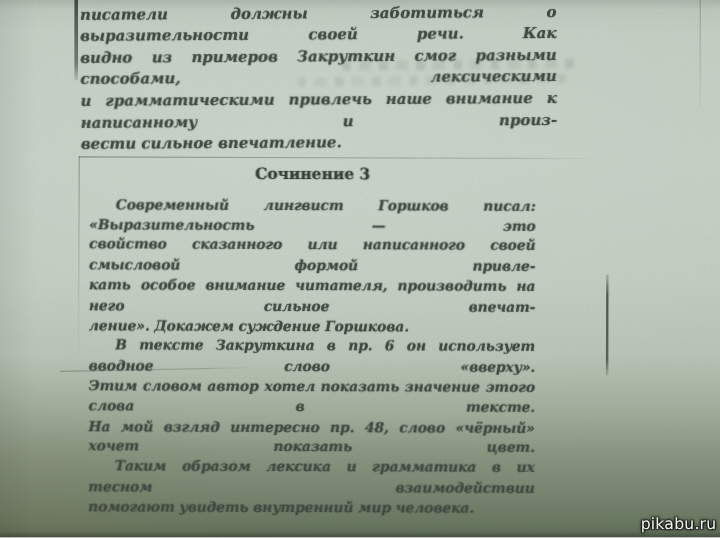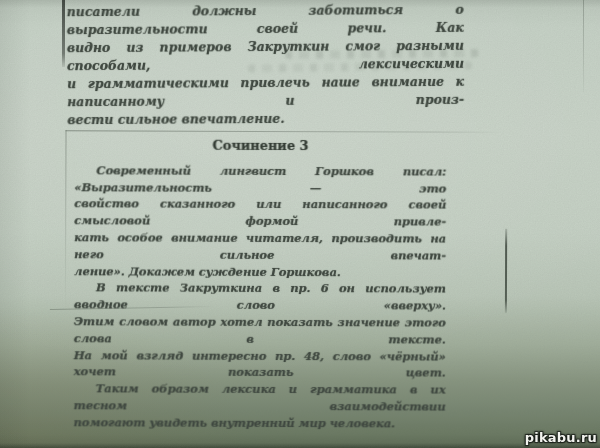--- a/index.html
+++ b/index.html
@@ -87,21 +87,21 @@
   }
   .bottom-edge {
     position: absolute; left: 0; bottom: 0; width: 600px; height: 5px;
     background: linear-gradient(180deg, rgba(15,25,15,0), rgba(15,25,15,0.4));
   }
   .noise { position: absolute; inset: 0; pointer-events: none; }
 
   .watermark {
     position: absolute; right: 3px; bottom: 3px;
     font-family: "DejaVu Sans", sans-serif;
-    font-size: 13px; font-weight: 700; color: #f2f3ee; letter-spacing: 0.2px;
+    font-size: 13px; font-weight: 400; color: #f2f3ee; letter-spacing: 0.2px;
     text-shadow: -1px -1px 1px rgba(20,25,20,0.8), 1px -1px 1px rgba(20,25,20,0.8),
                  -1px 1px 1px rgba(20,25,20,0.8), 1px 1px 1px rgba(20,25,20,0.8),
                  0 0 3px rgba(20,25,20,0.9);
   }
 </style>
 </head>
 <body>
 
 <div class="photo">
 

